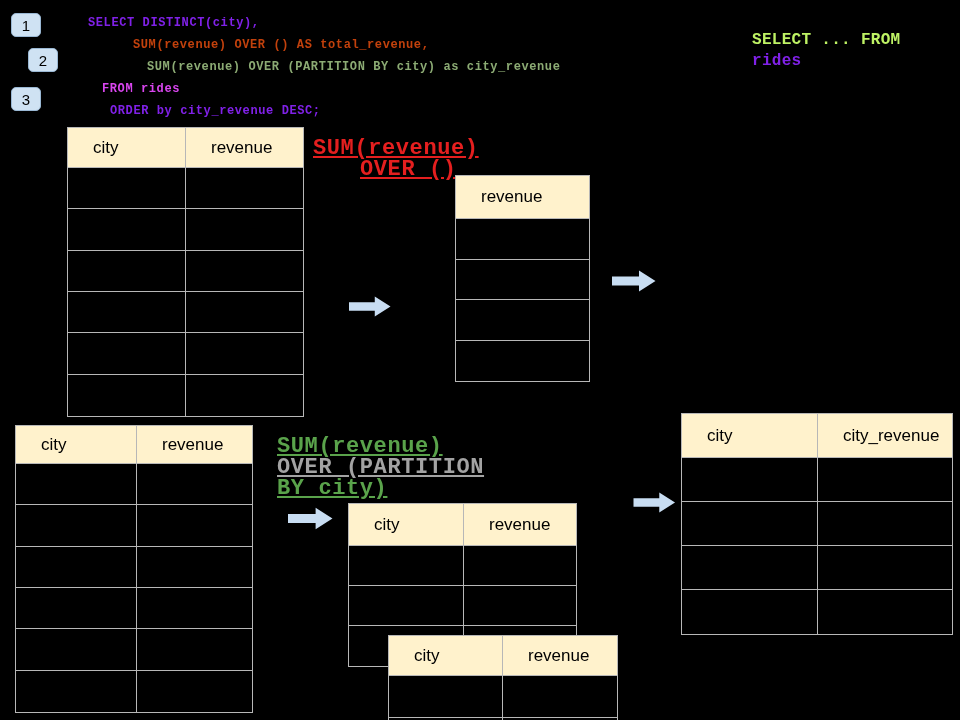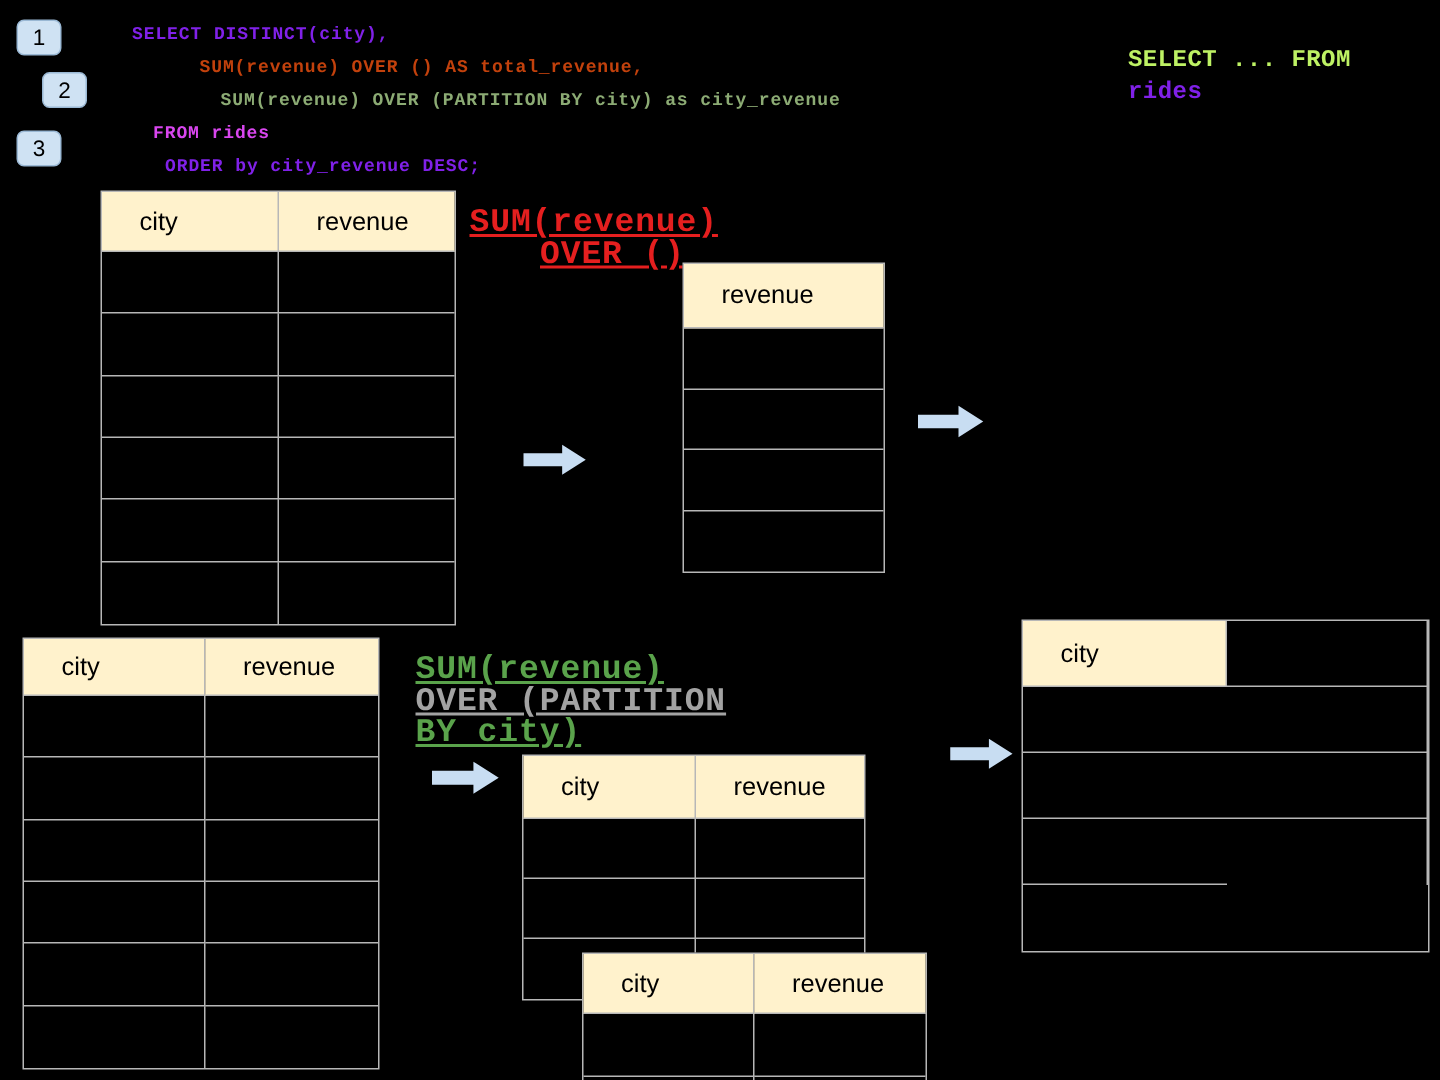--- a/index.html
+++ b/index.html
@@ -107,20 +107,21 @@
         <div class="dcell dhead last-col">revenue</div>
         <div class="dcell"></div>
         <div class="dcell last-col"></div>
         <div class="dcell"></div>
         <div class="dcell last-col"></div>
         <div class="dcell last-row"></div>
         <div class="dcell last-col last-row"></div>
       </div>
       <div class="dtable" style="left: 681px; top: 413px; width: 272px; height: 222px; grid-template-columns: 136px 1fr; grid-template-rows: 44px repeat(4, 1fr);">
         <div class="dcell dhead">city</div>
+        <div class="dcell dhead last-col">city_revenue</div>
         <div class="dcell"></div>
         <div class="dcell last-col"></div>
         <div class="dcell"></div>
         <div class="dcell last-col"></div>
         <div class="dcell"></div>
         <div class="dcell last-col"></div>
         <div class="dcell last-row"></div>
         <div class="dcell last-col last-row"></div>
       </div>
       <div class="dtable" style="left: 388px; top: 635px; width: 230px; height: 125px; grid-template-columns: 114px 1fr; grid-template-rows: 40px repeat(2, 1fr);">

